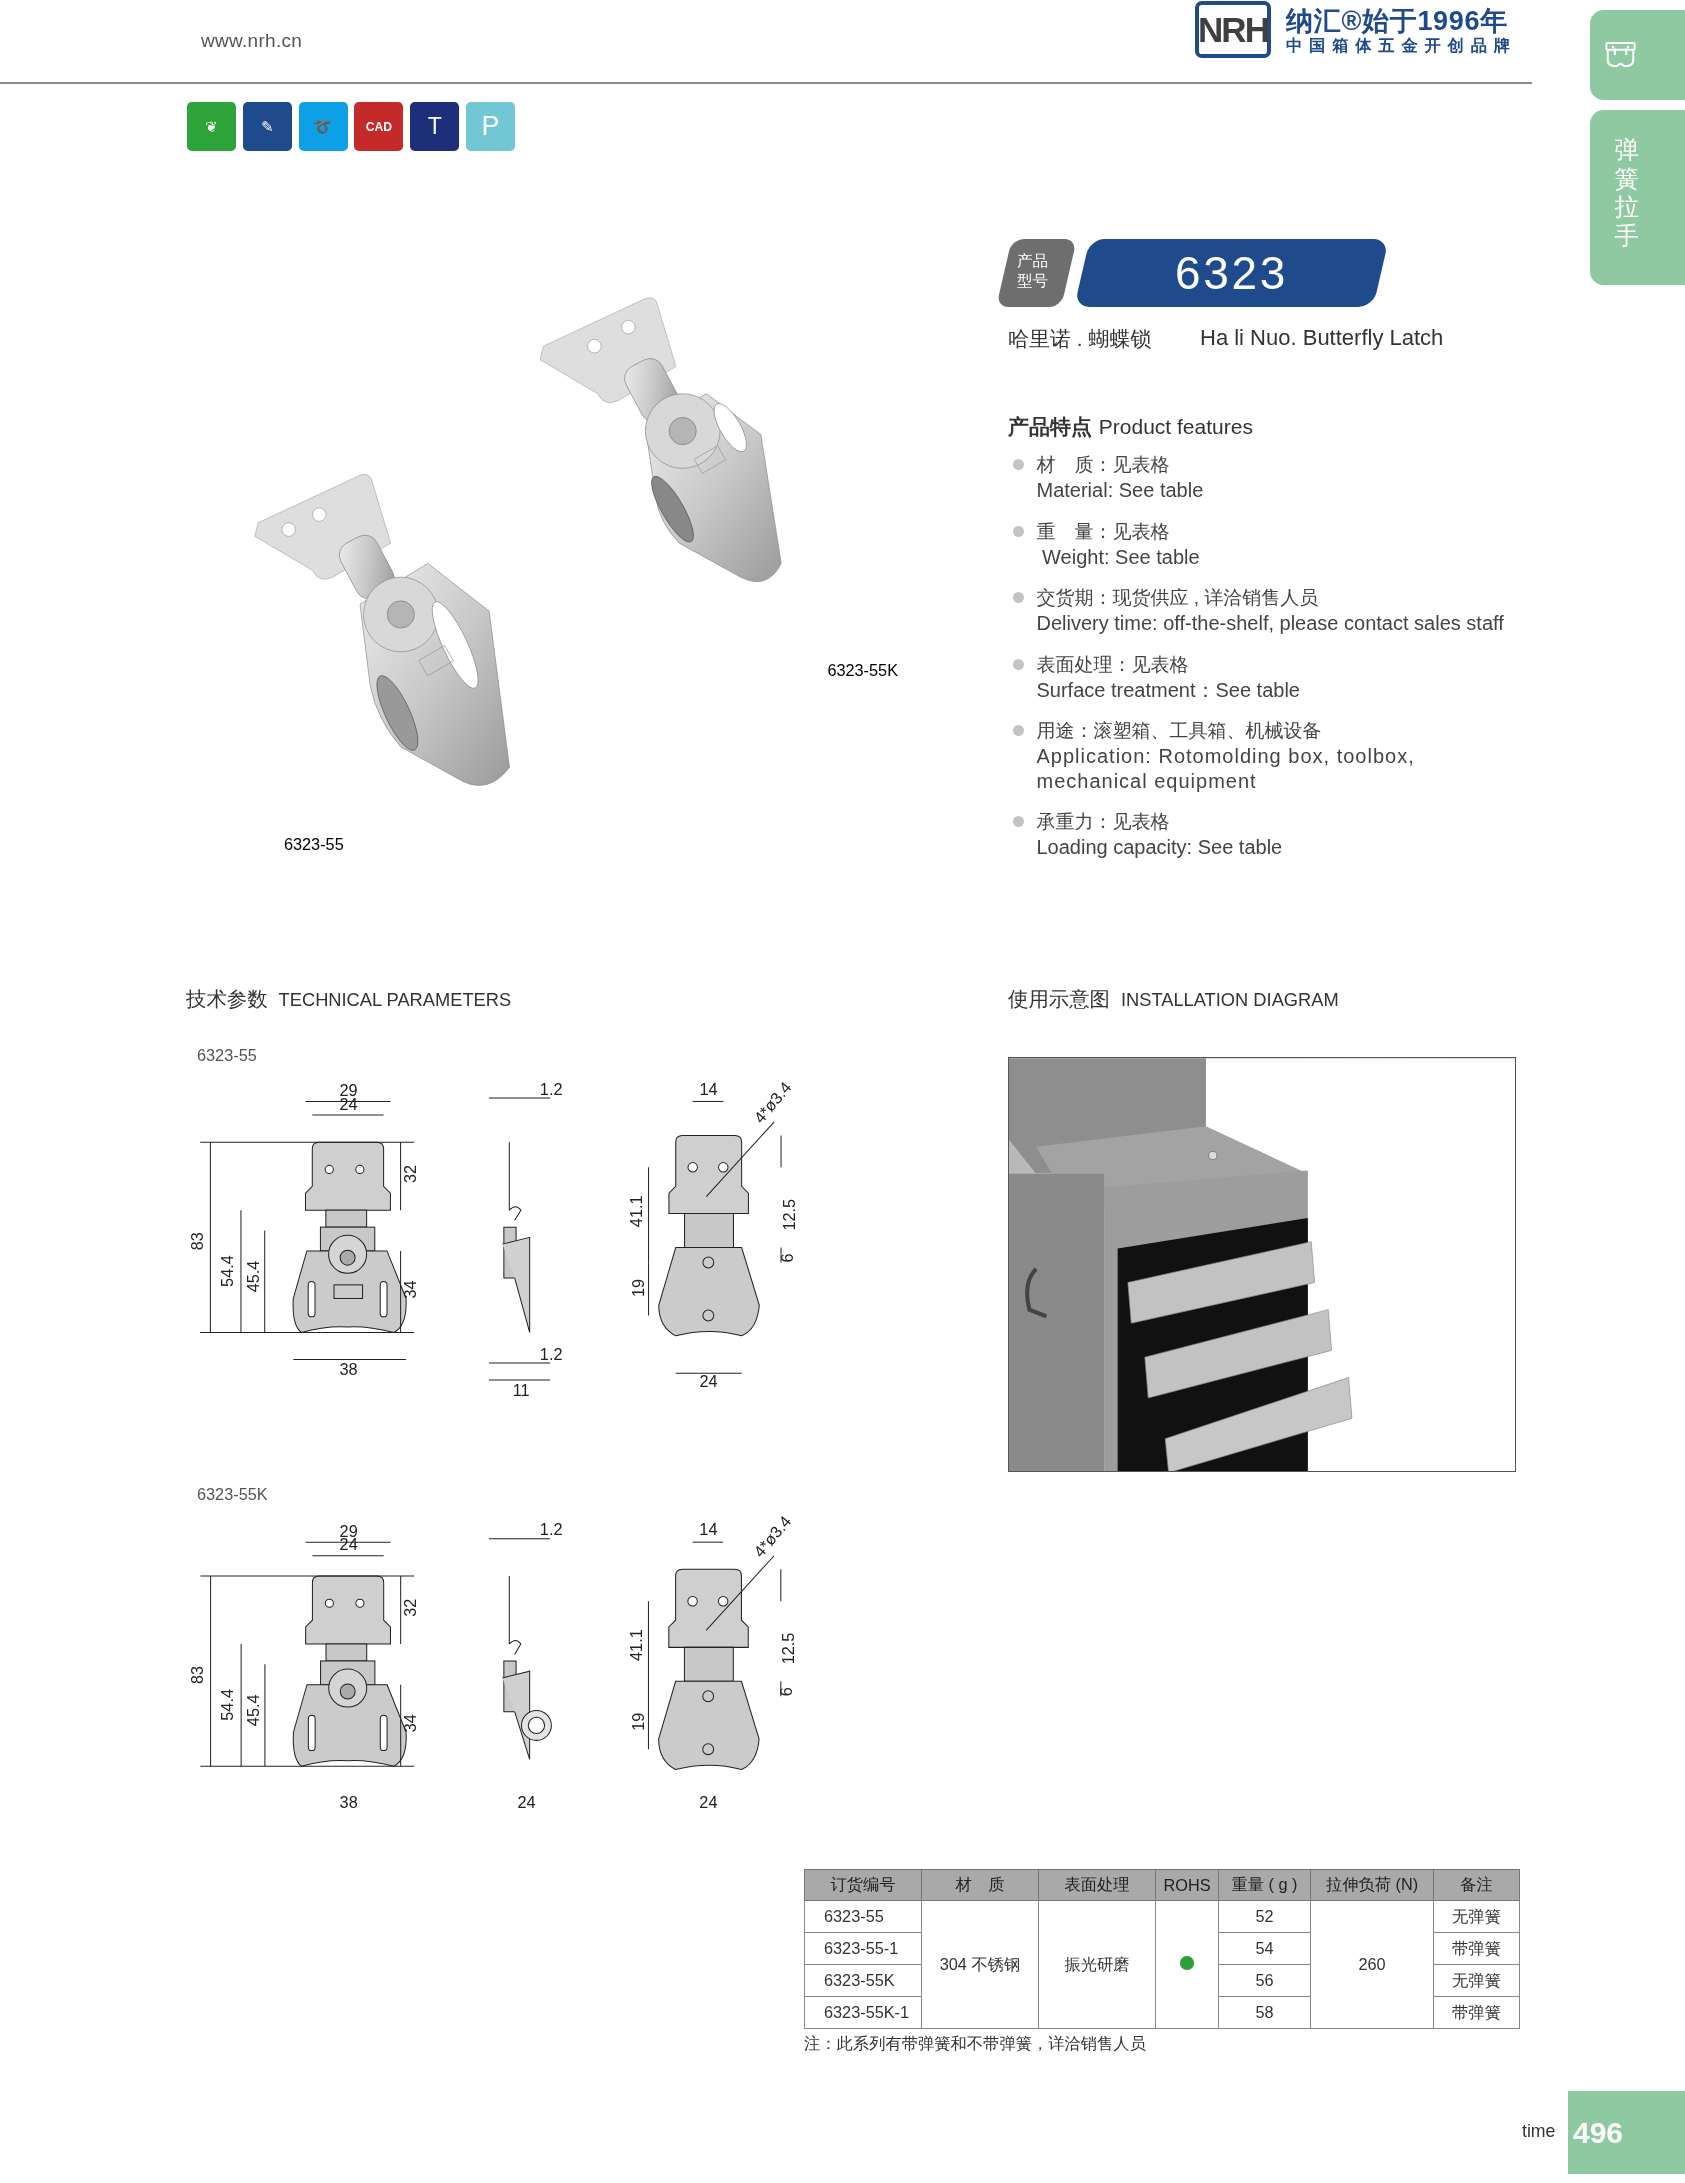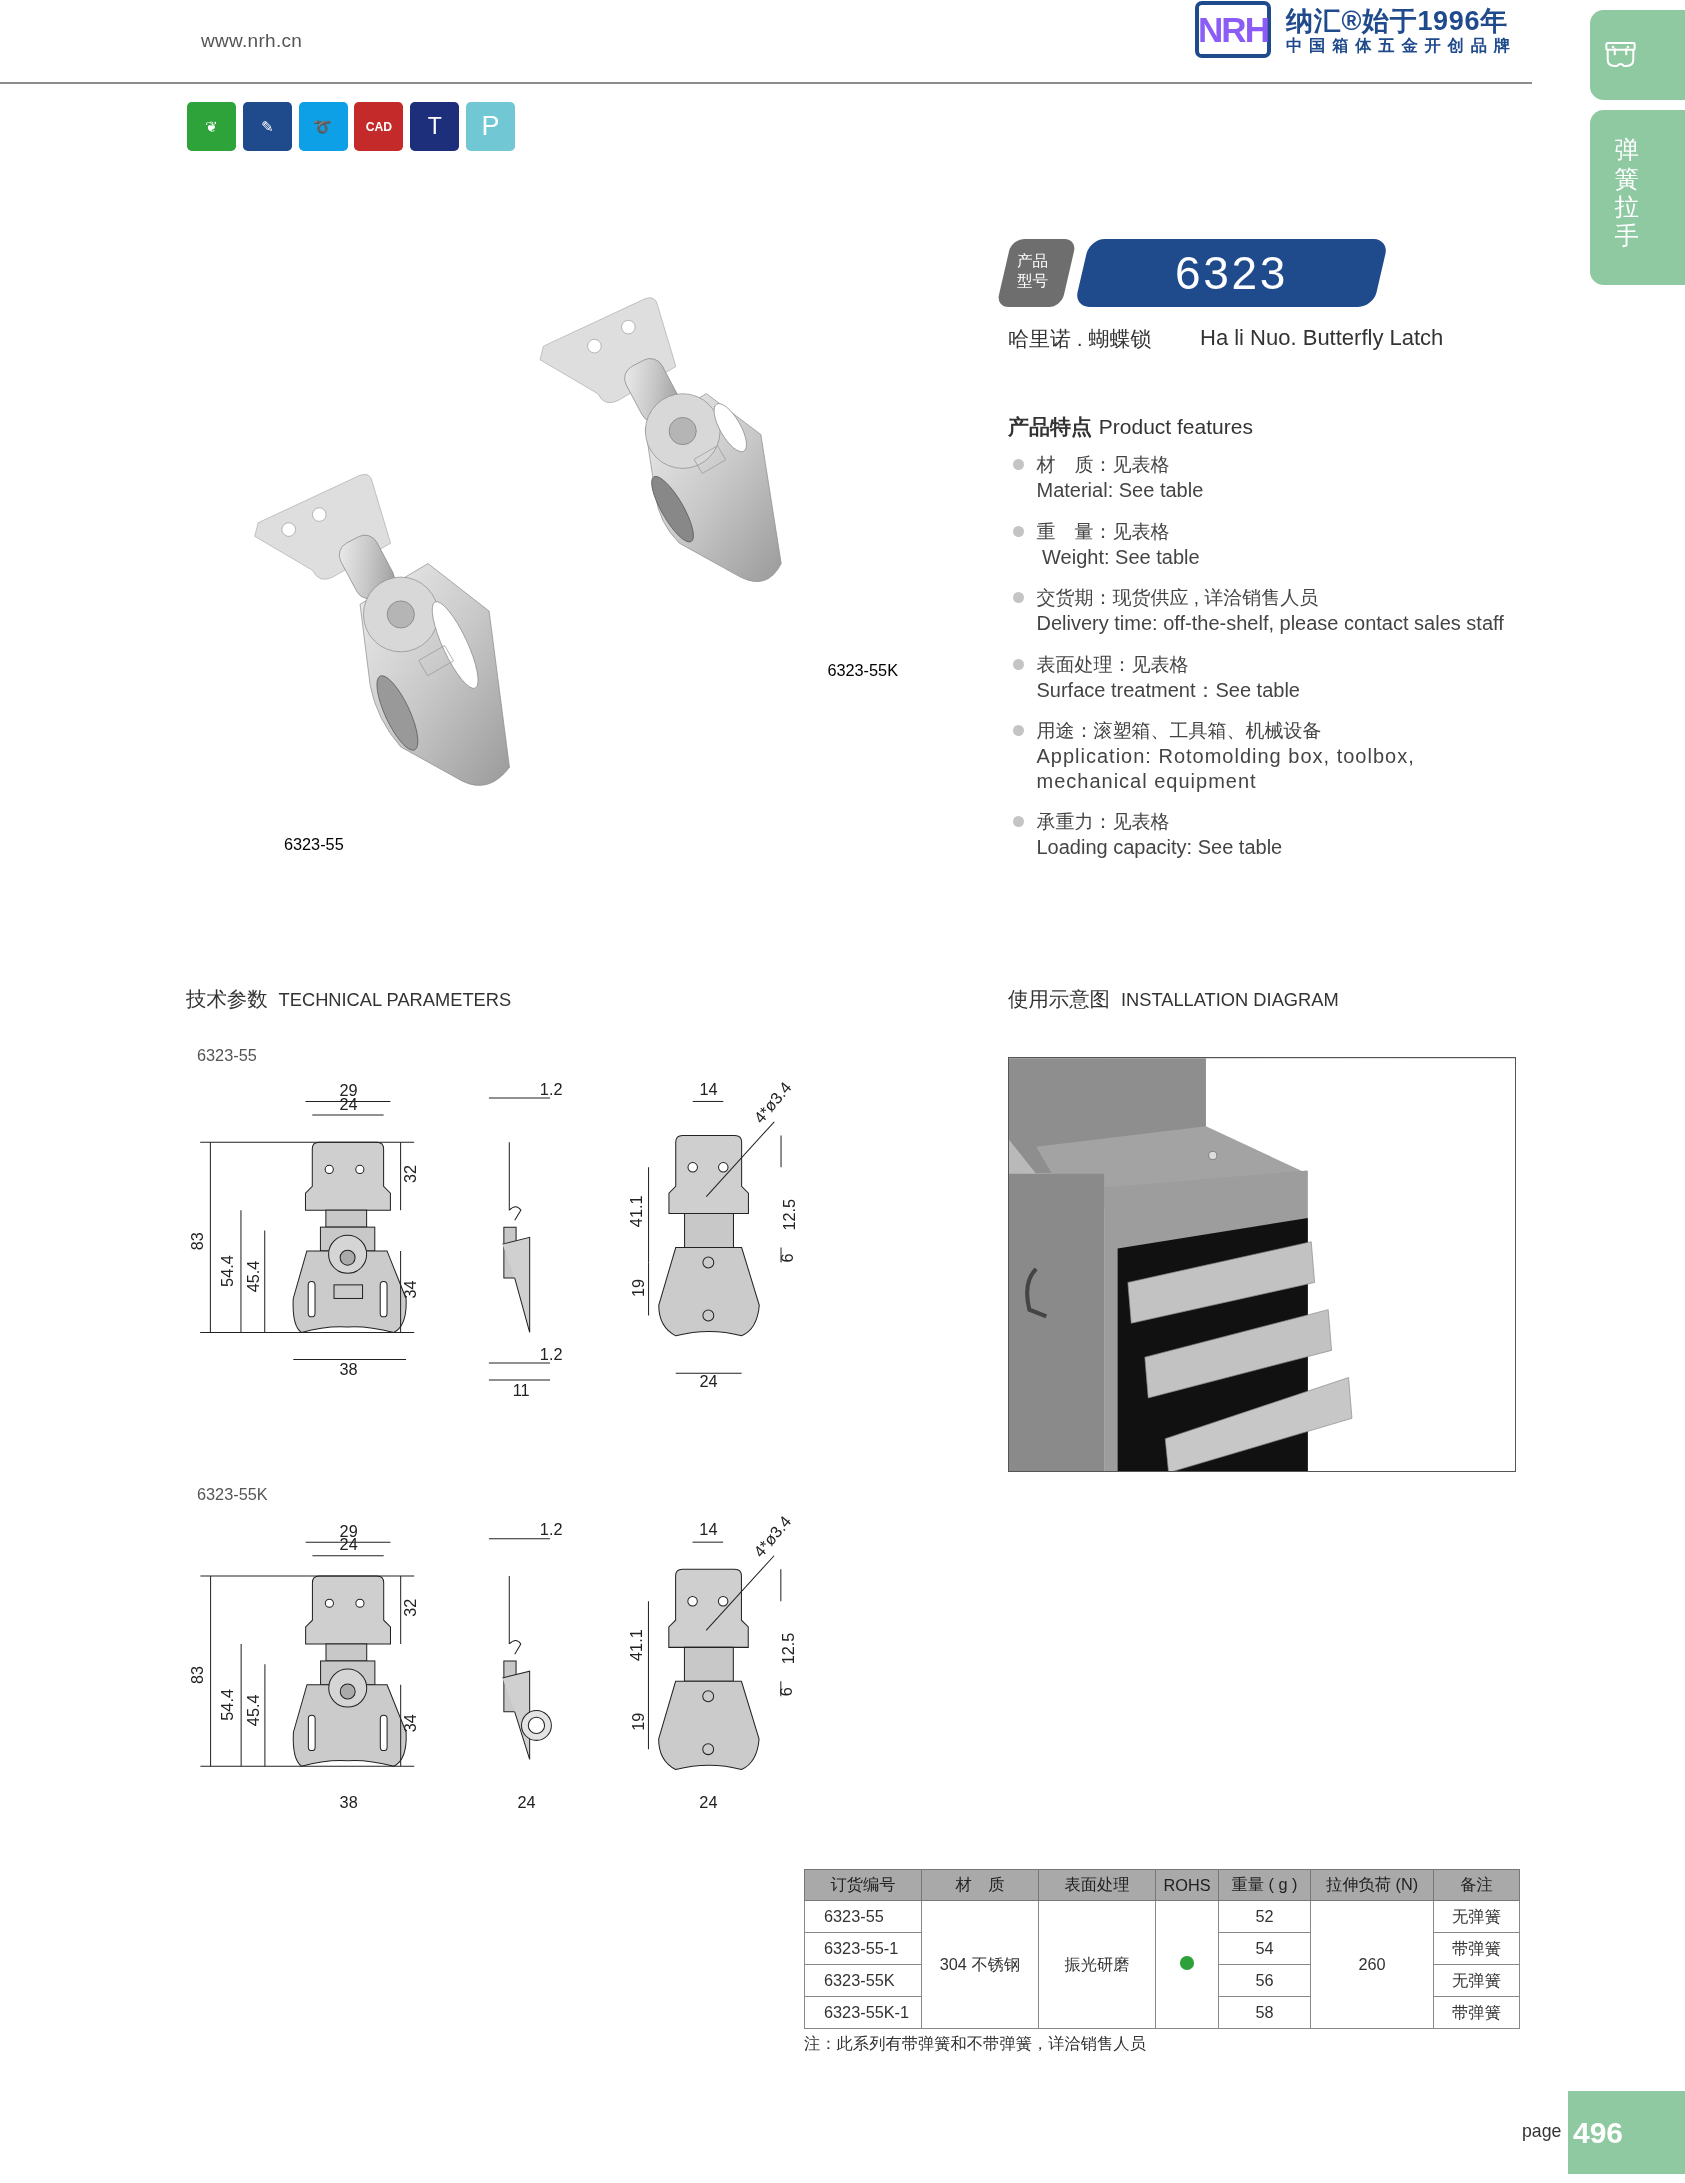--- a/index.html
+++ b/index.html
@@ -5,21 +5,21 @@
   * { box-sizing: border-box; margin: 0; padding: 0; }
   body { width: 1685px; height: 2183px; background: #ffffff; position: relative; overflow: hidden;
          font-family: "Liberation Sans", "DejaVu Sans", sans-serif; color: #3a3a3a; }
   .abs { position: absolute; }
 
   
   .site-url { left: 201px; top: 30px; font-size: 19px; color: #555; letter-spacing: 0.3px; }
   .header-rule { left: 0; top: 82px; width: 1532px; height: 2px; background: #8c8c8c; }
   .logo-box { left: 1195px; top: 1.4px; width: 76px; height: 57px; border: 4.8px solid #1f4a8c; border-radius: 6.8px;
               display: flex; align-items: center; justify-content: center; font-family: "Liberation Sans", sans-serif;
-              font-weight: bold; font-size: 35px; color: #8b5cf6; letter-spacing: -2px; }
+              font-weight: bold; font-size: 35px; color: #404040; letter-spacing: -2px; }
   .logo-cn1 { left: 1286px; top: 2.7px; font-size: 27px; font-weight: bold; color: #1f4a8c; letter-spacing: 0.7px; }
   .logo-cn2 { left: 1286px; top: 35px; font-size: 16.3px; font-weight: bold; color: #1f4a8c; letter-spacing: 6.8px; }
 
   .icon-row { left: 187px; top: 102px; display: flex; gap: 6.8px; }
   .feat-icon { width: 49px; height: 49px; border-radius: 4.8px; display: flex; align-items: center; justify-content: center;
                color: #fff; font-size: 15px; font-weight: bold; }
 
   .side-tab { left: 1590px; width: 109px; background: #8fc9a1; border-radius: 13.6px 0 0 13.6px; }
   .side-tab.t1 { top: 9.5px; height: 90px; display: flex; align-items: center; padding-left: 15px; }
   .side-tab.t2 { top: 110px; height: 175px; color: #fff; font-size: 24.5px; line-height: 28.5px; padding-left: 24.5px; padding-top: 26px;
@@ -386,15 +386,15 @@
     </tr>
     <tr>
       <td class="code">6323-55K-1</td>
       <td>58</td>
       <td>带弹簧</td>
     </tr>
   </tbody>
 </table>
 <div class="abs note">注：此系列有带弹簧和不带弹簧，详洽销售人员</div>
 
-<div class="abs page-word">page</div>
+<div class="abs page-word">time</div>
 <div class="abs page-box">496</div>
 
 
 </body></html>

